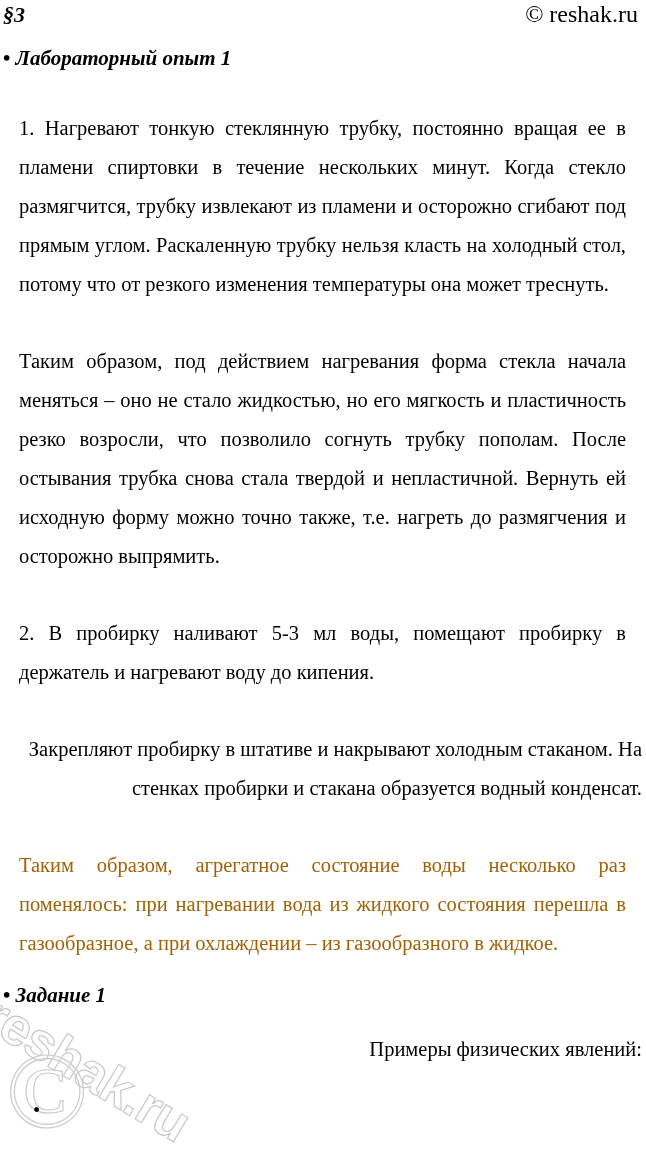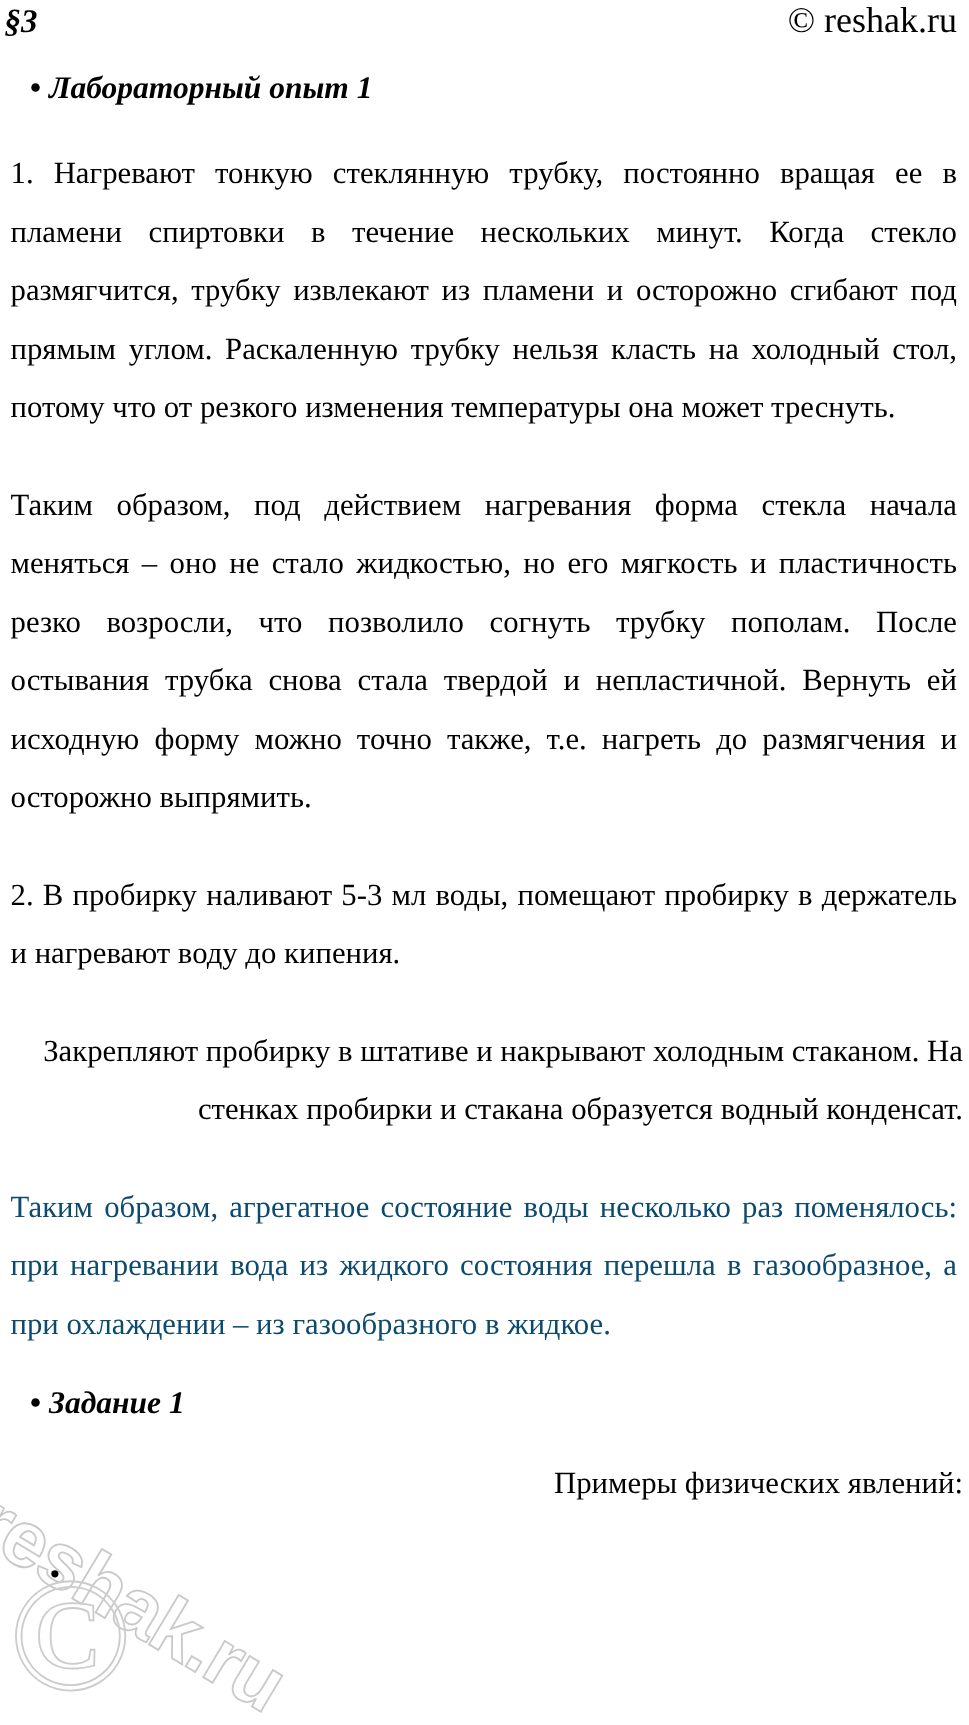--- a/index.html
+++ b/index.html
@@ -84,47 +84,46 @@
     padding-right: 4px;
   }
 
   .section-head {
     font-weight: 700;
     font-style: italic;
     font-size: 21px;
     line-height: 1.2;
     margin-top: 20px;
     white-space: nowrap;
-    margin-left: 17px;
   }
   .section-head .bullet-mark {
     font-style: normal;
     font-weight: 700;
   }
 
   p.body {
     font-size: 20.5px;
     line-height: 39px;
     text-align: justify;
     text-justify: inter-word;
-    margin: 4px;
+    margin: 16px;
     padding-top: 22px;
     hyphens: none;
   }
 
   p.plain {
     font-size: 20.5px;
     line-height: 39px;
     text-align: right;
     margin: 0;
     padding-top: 22px;
   }
 
   
-  .faded-1 { color: #0c4a6e; }
+  .faded-1 { color: #a16207; }
   .faded-2 { color: #3a3a3a; }
 
   ul.examples {
     list-style: none;
     margin: 0;
     padding: 14px 0 0 0;
   }
   ul.examples > li {
     position: relative;
     font-size: 20.5px;

